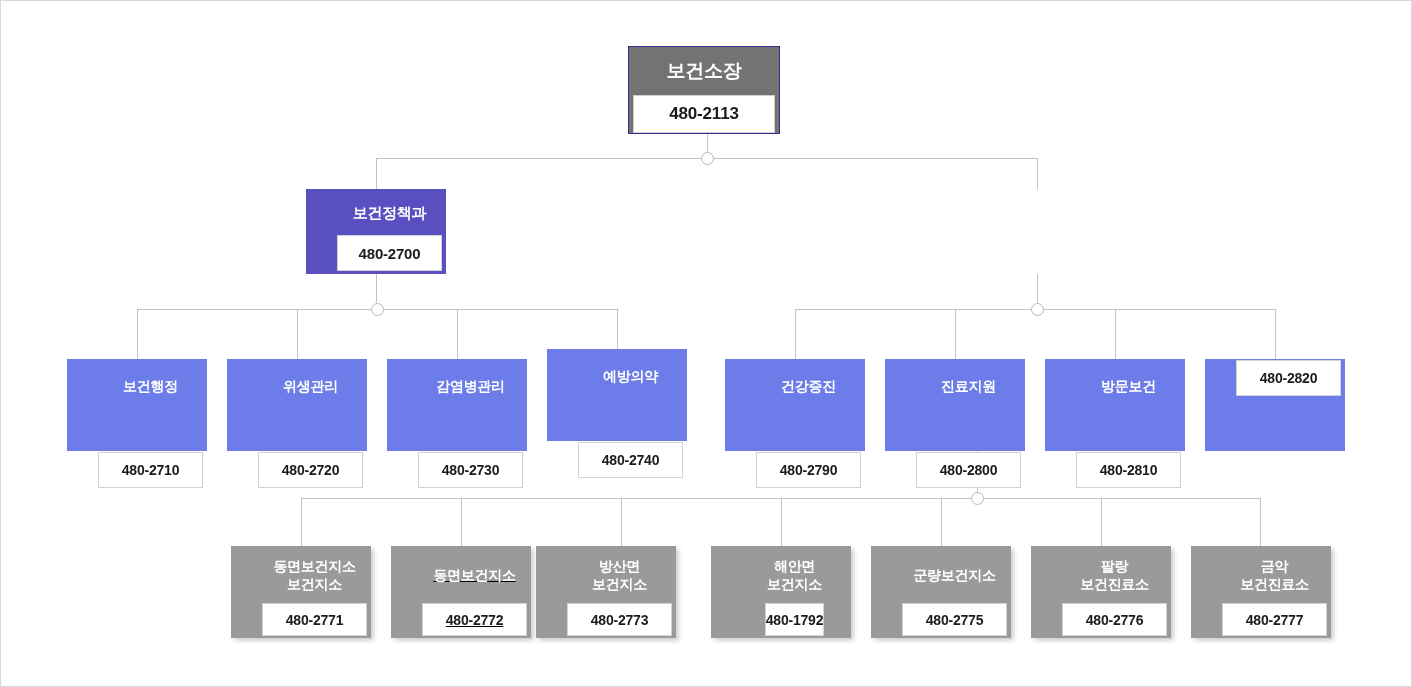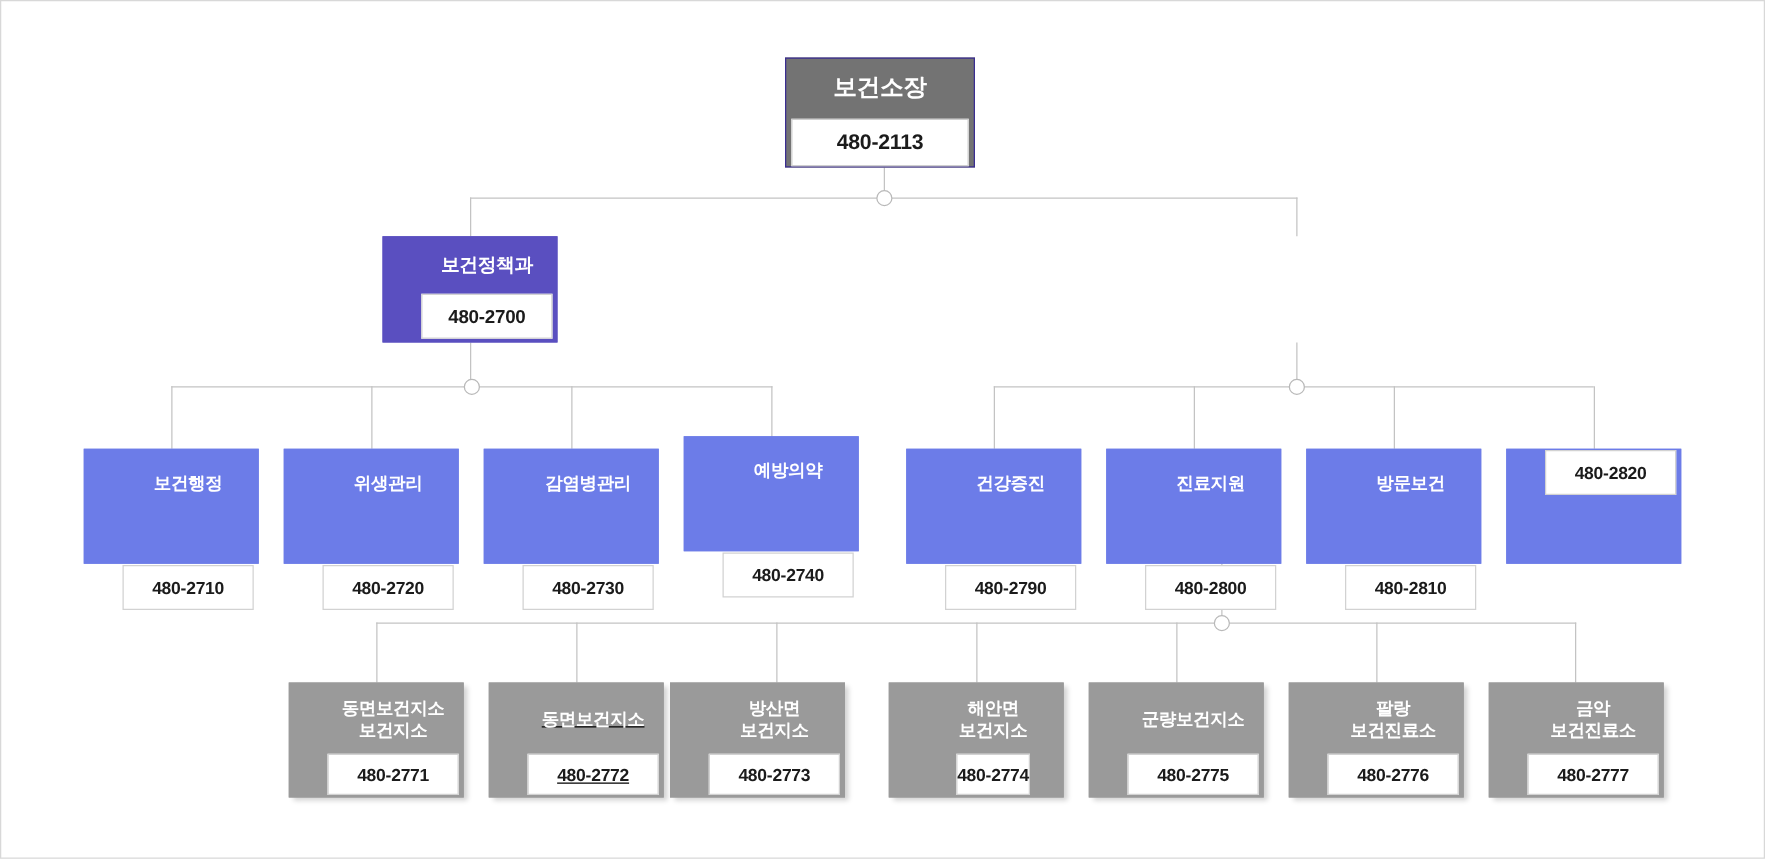--- a/index.html
+++ b/index.html
@@ -216,21 +216,21 @@
   <div class="node lv4" style="left:535px; top:545px;">
     <div class="head">
       <span><span>방산면</span><br><span>보건지소</span></span>
     </div>
     <div class="tel">480-2773</div>
   </div>
   <div class="node lv4" style="left:710px; top:545px;align-items:center;">
     <div class="head">
       <span><span>해안면</span><br><span>보건지소</span></span>
     </div>
-    <div class="tel">480-2774</div>
+    <div class="tel">480-1792</div>
   </div>
   <div class="node lv4" style="left:870px; top:545px;">
     <div class="head">
       <span><span>군량보건지소</span></span>
     </div>
     <div class="tel">480-2775</div>
   </div>
   <div class="node lv4" style="left:1030px; top:545px;">
     <div class="head">
       <span><span>팔랑</span><br><span>보건진료소</span></span>

